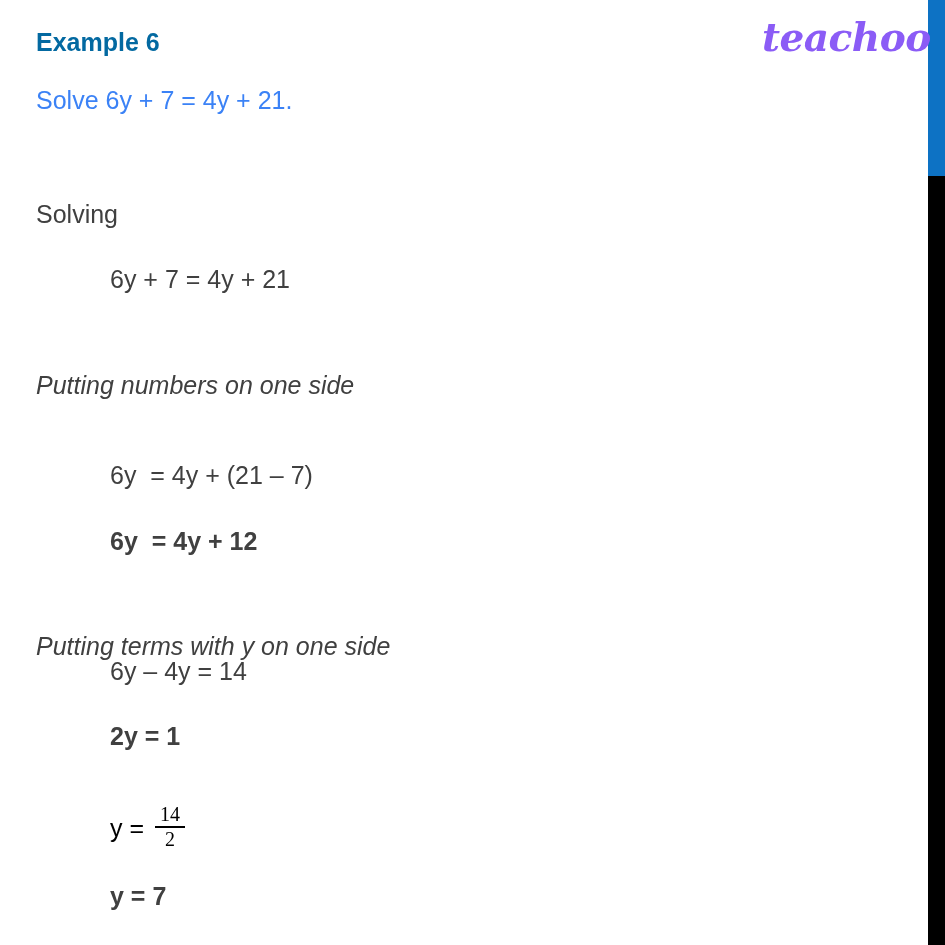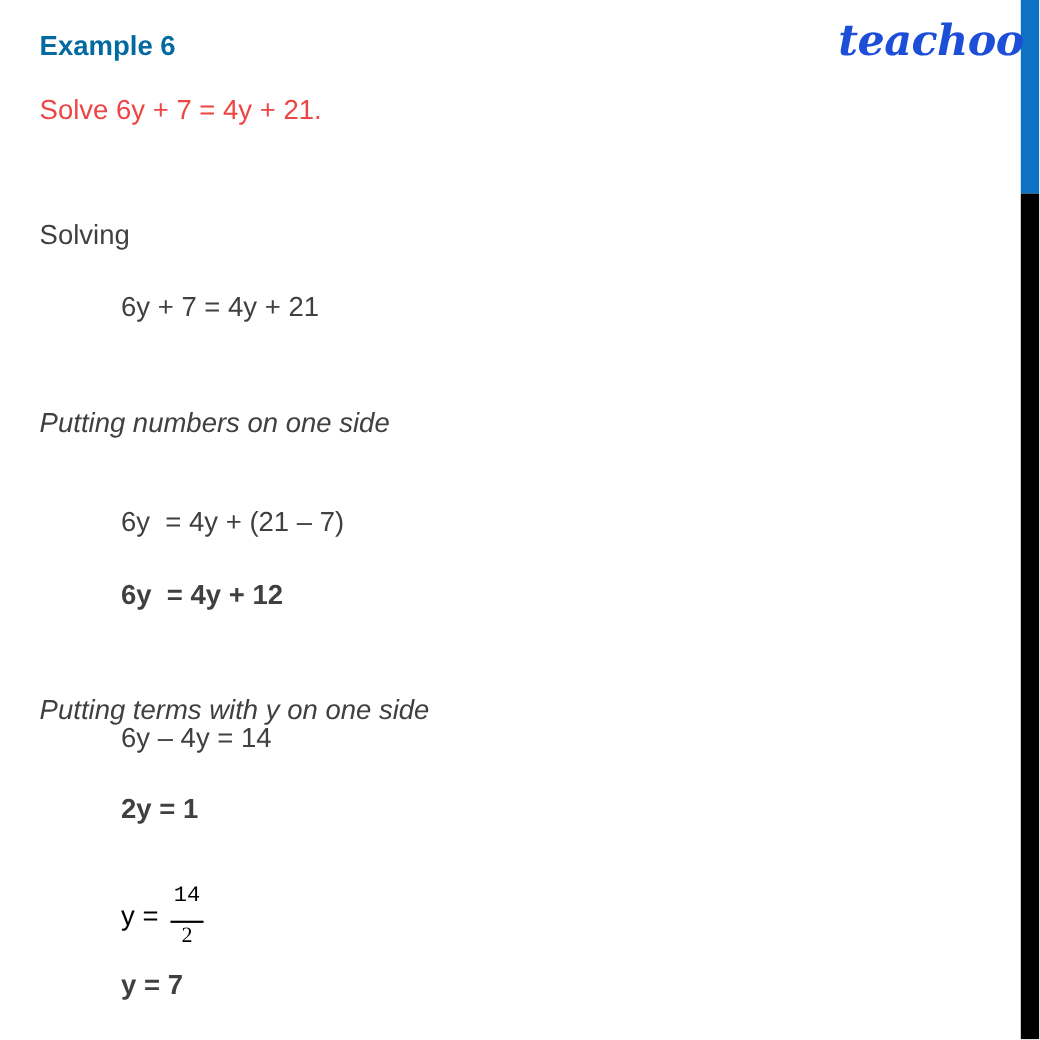--- a/index.html
+++ b/index.html
@@ -39,41 +39,41 @@
     position: absolute;
     left: 762px;
     top: 14px;
     width: 150px;
     text-align: center;
     font-family: "DejaVu Serif", "Liberation Serif", serif;
     font-style: italic;
     font-weight: bold;
     font-size: 39px;
     letter-spacing: -0.5px;
-    color: #1d4ed8;
+    color: #8b5cf6;
     white-space: nowrap;
   }
 
   
   .example-title {
     position: absolute;
     left: 36px;
     top: 28px;
     font-size: 25px;
     font-weight: bold;
     color: #0369a1;
     white-space: nowrap;
   }
   .question-line {
     position: absolute;
     left: 36px;
     top: 86px;
     font-size: 25px;
     font-weight: normal;
-    color: #ef4444;
+    color: #3b82f6;
     white-space: nowrap;
   }
 
   
   .line {
     position: absolute;
     font-size: 25px;
     color: #404040;
     white-space: pre;
   }
@@ -96,22 +96,21 @@
     flex-direction: column;
     align-items: center;
     font-family: "Liberation Serif", "DejaVu Serif", serif;
     font-size: 20px;
     line-height: 1.05;
     margin-left: 4px;
     position: relative;
     top: -1px;
   }
   .frac .num {
-    padding: 0 3px 12px 3px;
-    font-family: Liberation Mono, monospace;
+    padding: 0 3px 1px 3px;
   }
   .frac .bar {
     width: 100%;
     min-width: 30px;
     height: 2px;
     background: #000000;
   }
   .frac .den {
     padding: 1px 3px 0 3px;
   }

